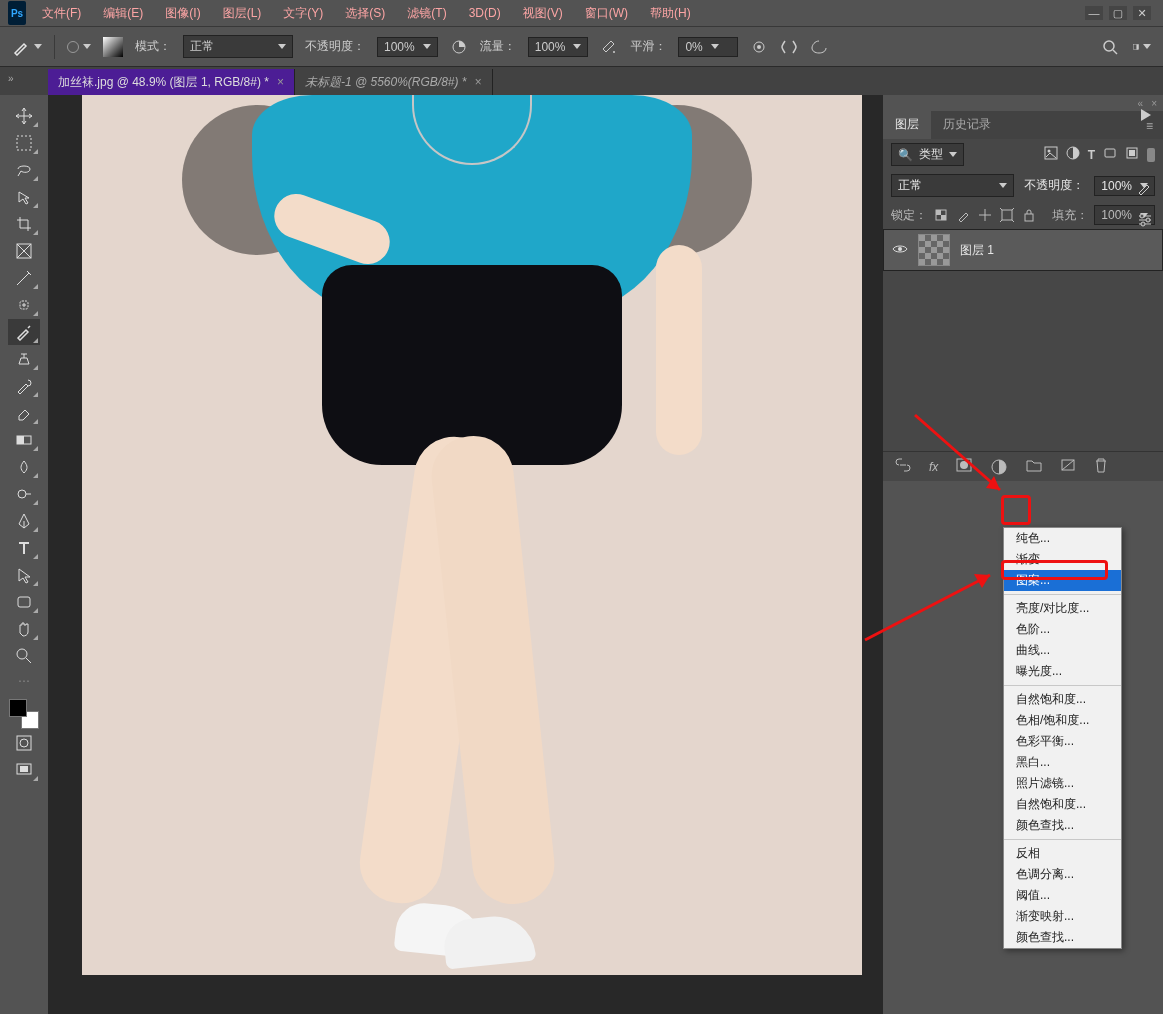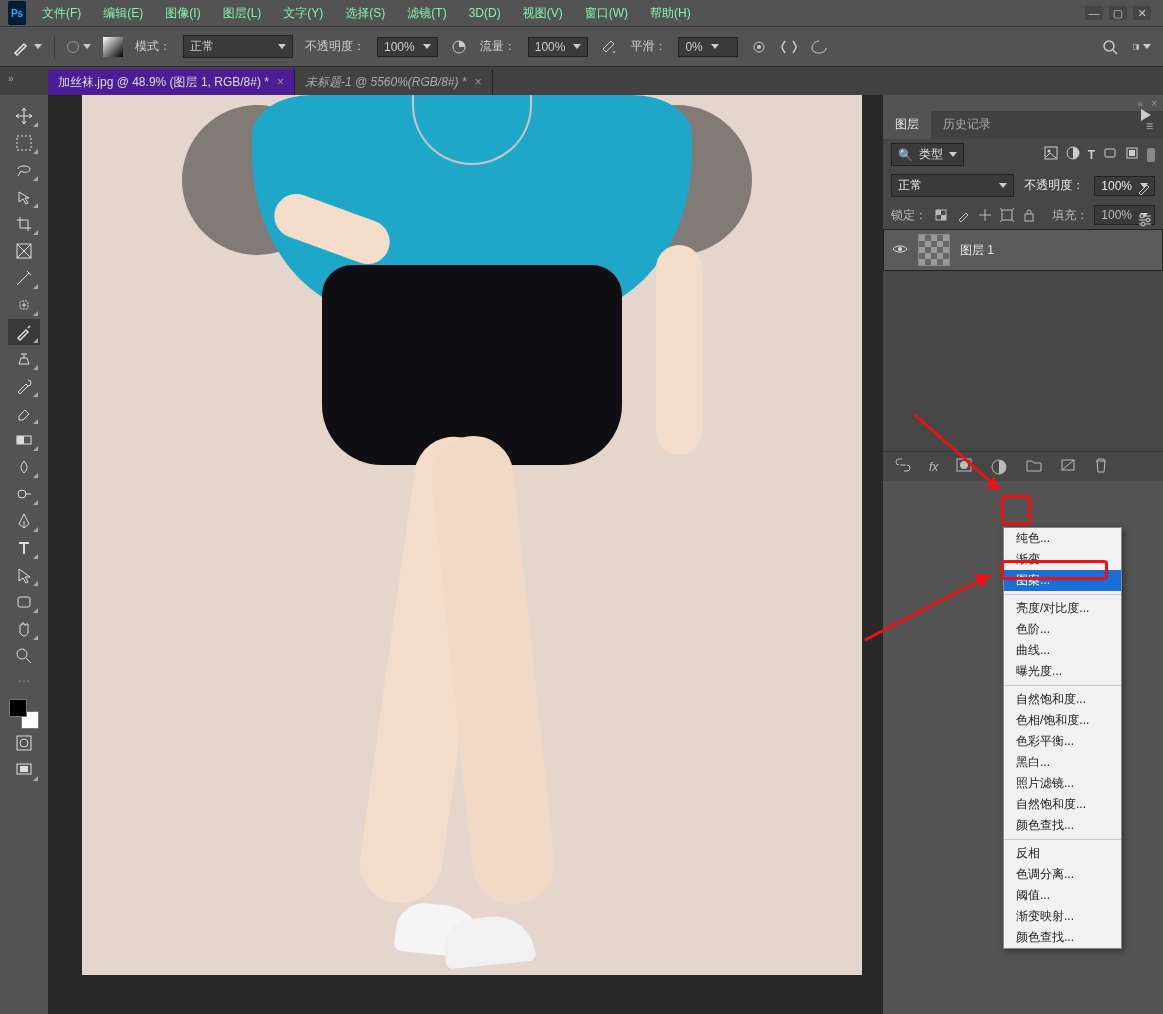--- a/index.html
+++ b/index.html
@@ -1,21 +1,21 @@
 <!DOCTYPE html>
 <html><head>
 <meta charset="utf-8">
 <style>
 * { margin: 0; padding: 0; box-sizing: border-box; user-select: none; }
 body { width: 1163px; height: 1014px; background: #535353; font-family: "Microsoft YaHei", Arial, sans-serif; font-size: 12px; color: #e6e6e6; overflow: hidden; position: relative; }
 
 
 .menubar { height: 27px; background: #535353; display: flex; align-items: center; padding-left: 8px; gap: 10px; border-bottom: 1px solid #383838; }
 .ps-logo { width: 18px; height: 24px; background: #001e36; color: #31a8ff; display: flex; align-items: center; justify-content: center; font-size: 10px; font-weight: bold; border-radius: 2px; }
-.menubar .menu-item { padding: 0 6px; color: #86efac; cursor: default; }
+.menubar .menu-item { padding: 0 6px; color: #fca5a5; cursor: default; }
 .win-controls { margin-left: auto; display: flex; gap: 6px; padding-right: 12px; }
 .win-controls .wc { width: 18px; height: 14px; background: #454545; display: flex; align-items: center; justify-content: center; font-size: 11px; color: #ccc; }
 
 
 .optbar { height: 40px; background: #535353; display: flex; align-items: center; padding: 0 12px; gap: 12px; border-bottom: 1px solid #2a2a2a; color: #ccc; position: relative; }
 .brush-ico { display: flex; align-items: center; gap: 4px; }
 .brush-ico svg { stroke: #e6e6e6; }
 .sep { width: 1px; height: 24px; background: #3a3a3a; }
 .dotcircle { width:12px; height:12px; border:1px solid #999; border-radius:50%; }
 .swatch { width:20px; height:20px; background: linear-gradient(135deg,#fff,#000); }

